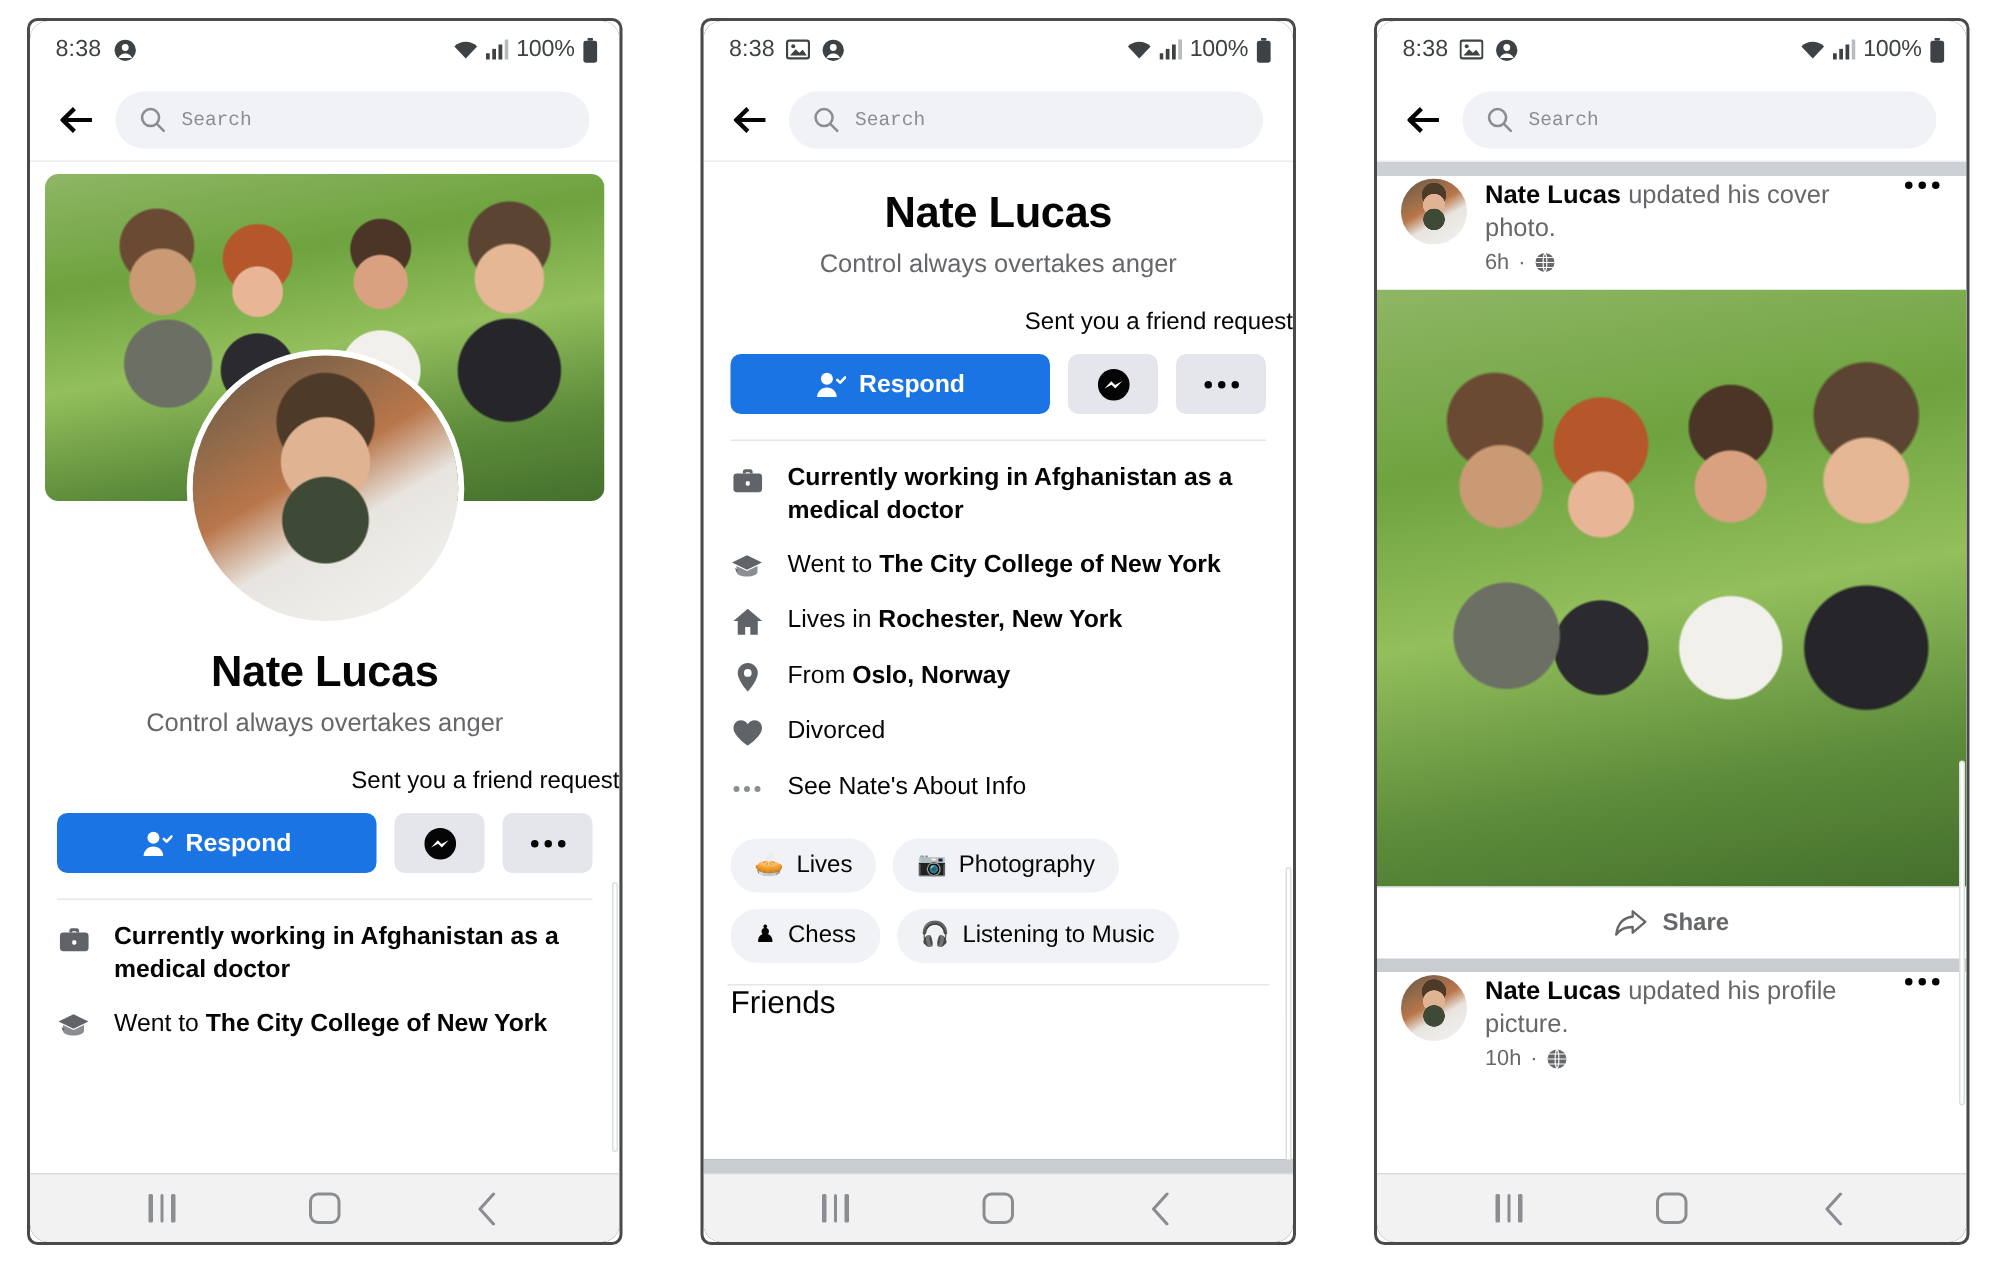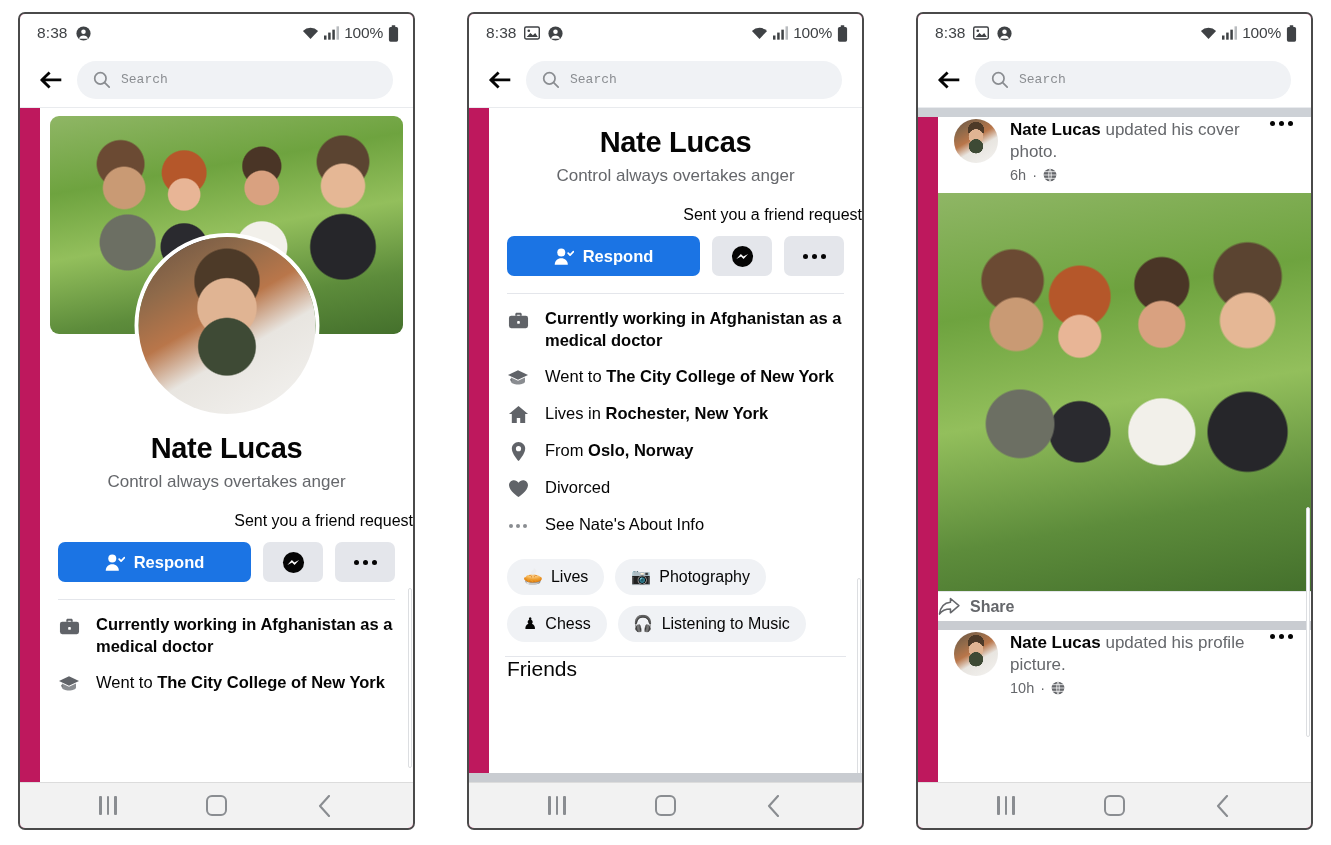--- a/index.html
+++ b/index.html
@@ -18,23 +18,24 @@
     border: 2px solid #4a4a4a;
     border-radius: 7px;
     overflow: hidden;
     display: flex;
     flex-direction: column;
   }
   .phone-screen {
     flex: 1 1 auto;
     position: relative;
     overflow: hidden;
-    background: #be185d;
+    background: #14532d;
     display: flex;
     flex-direction: column;
+    border-radius: 12px;
   }
 
   
   .statusbar {
     height: 38px;
     flex: 0 0 38px;
     display: flex;
     align-items: center;
     padding: 0 14px 0 17px;
     background: #fff;
@@ -65,21 +66,21 @@
     background: #f0f2f5;
     border-radius: 19px;
     display: flex;
     align-items: center;
     gap: 10px;
     padding: 0 16px;
   }
   .search-ph { color: #8a8d91; font-size: 13px; font-family: Liberation Mono, monospace; }
 
   
-  .content { flex: 1 1 auto; position: relative; overflow: hidden; background:#fff;margin-left:20px; }
+  .content { flex: 1 1 auto; position: relative; overflow: hidden; background:#fff; }
 
   
   .scrollbar {
     position: absolute; right: 1px; width: 4px;
     background: #ffffff;
     border: 1px solid #dcdee1;
     border-radius: 3px;
   }
 
   
@@ -158,21 +159,21 @@
   .post { background:#fff; }
   .post-head { display:flex; gap: 12px; padding: 2px 16px 10px 16px; align-items:flex-start; }
   .avatar-sm { width: 44px; height:44px; flex:0 0 44px; border-radius:50%; overflow:hidden; background:#ccc;}
   .post-meta { flex: 1 1 auto; min-width:0; }
   .post-title { font-size: 17px; line-height:1.3; color:#65676b; }
   .post-title b { color:#050505; font-weight:bold; }
   .post-sub { margin-top: 4px; display:flex; align-items:center; gap:6px; font-size: 14.5px; color:#65676b; }
   .post-kebab { flex:0 0 auto; padding: 2px 2px 0 6px; cursor:pointer; }
   .post-img { width:100%; height: 398px; overflow:hidden; position:relative; }
   .share-row {
-    height: 30px; display:flex; align-items:center; justify-content:flex-start; gap:10px;
+    height: 48px; display:flex; align-items:center; justify-content:center; gap:10px;
     border-top: 1px solid #e4e6eb;
     font-size: 16px; color:#65676b; font-weight: bold; cursor:pointer;
   }
 
   
   .navbar {
     flex: 0 0 46px; height: 46px;
     background: #f2f2f2;
     border-top: 1px solid #dcdcdc;
     display:flex; align-items:center; justify-content:space-around;

